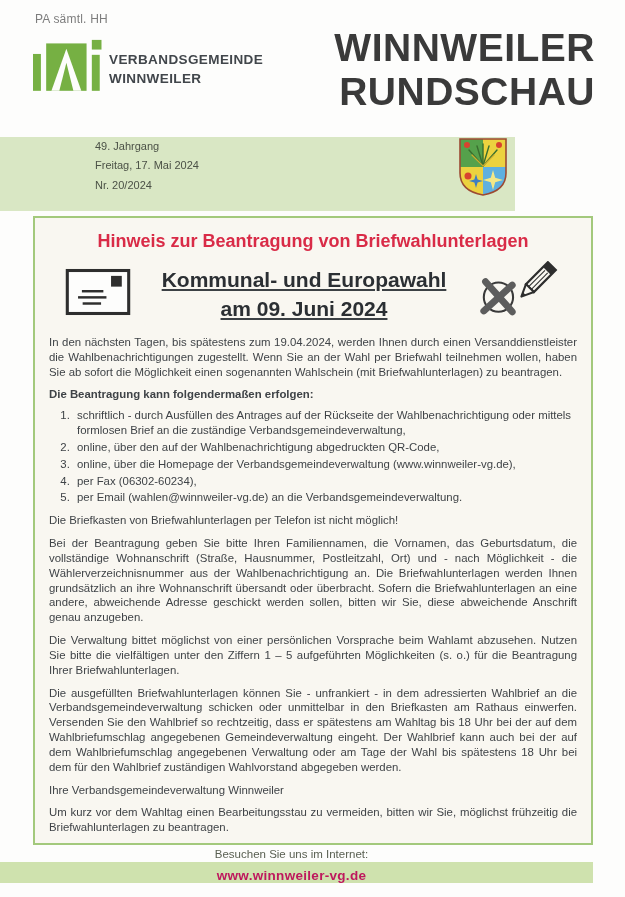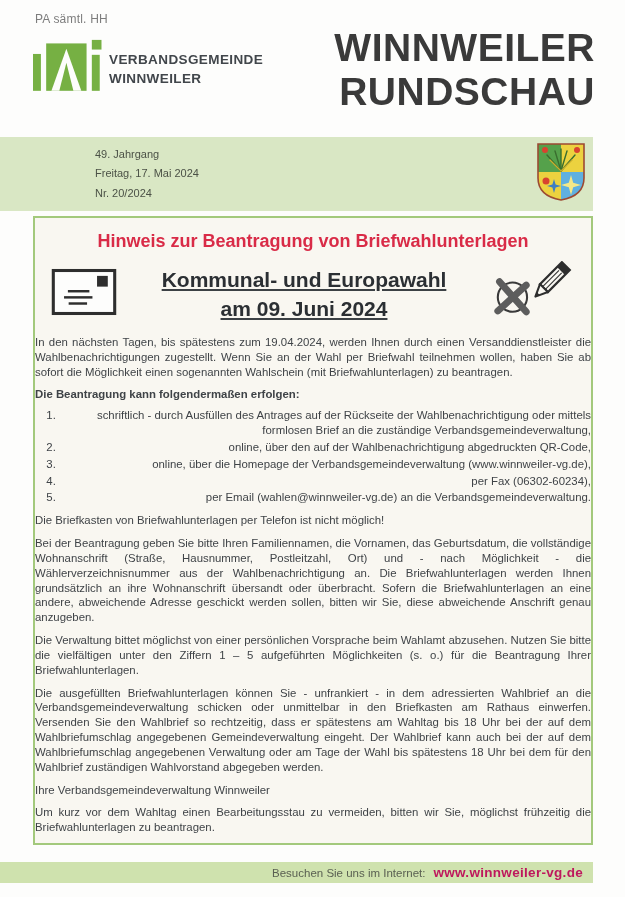--- a/index.html
+++ b/index.html
@@ -10,42 +10,42 @@
   html,body{width:625px;height:897px;}
   body{
     position:relative;background:#fdfdfc;overflow:hidden;
     font-family:"Liberation Sans","DejaVu Sans",sans-serif;color:var(--ink);
   }
   .pa-note{position:absolute;left:35px;top:12px;font-size:12px;color:#7d7d7d;letter-spacing:.2px;}
   .brand{position:absolute;left:33px;top:39px;display:flex;align-items:center;}
   .brand-text{margin-left:4px;font-size:13.5px;font-weight:700;color:#41464b;line-height:1.4;letter-spacing:.4px;}
   .masthead{position:absolute;right:30px;top:26px;text-align:right;font-size:39px;font-weight:800;
     line-height:1.12;color:#3a3a3a;letter-spacing:.5px;}
-  .banner{position:absolute;left:0;top:137px;width:593px;height:74px;background:var(--banner-bg);
-    display:flex;align-items:center;gap:40px;}
+  .banner{position:absolute;left:0;top:137px;width:515px;height:74px;background:var(--banner-bg);
+    display:flex;gap:40px;}
   .issue-info{margin-left:95px;font-size:11px;color:#4b5146;line-height:1.75;}
   .banner-spacer{flex:1;}
   .amtsblatt-block{text-align:right;color:#4a5044;}
   .amtsblatt{font-size:27px;font-weight:400;letter-spacing:1.5px;line-height:1.05;}
   .amtsblatt-sub{font-size:13px;margin-top:1px;}
   .crest{margin:0 7px 0 13px;display:block;}
   .content-box{position:absolute;left:33px;top:216px;width:560px;height:629px;
-    border:2px solid var(--box-border);background:var(--box-bg);padding:9px 0;overflow:hidden;}
+    border:2px solid var(--box-border);background:var(--box-bg);padding:9px 14px;overflow:hidden;}
   .headline{color:var(--headline-red);font-size:18px;font-weight:700;text-align:center;margin:4px 0 9px;}
   .event-row{display:flex;align-items:center;margin:0 0 4px;text-decoration:underline;}
   .envelope-icon{margin-left:16px;flex:none;display:block;}
   .event-title{flex:1;text-align:center;font-size:21px;font-weight:700;color:#2b2f33;line-height:1.4;}
   .ballot-icon{flex:none;display:block;margin-right:2px;}
   .body-text{font-size:11.4px;line-height:1.3;text-align:justify;hyphens:auto;-webkit-hyphens:auto;margin-top:8px;color:#3f4347;}
   .subhead{font-weight:700;text-align:left;}
-  ol.options{margin:6px 0 0 0;padding-left:24px;font-size:11.4px;line-height:1.3;color:#3f4347;text-align:right;}
+  ol.options{margin:6px 0 0 0;padding-left:24px;font-size:11.4px;line-height:1.3;color:#3f4347;}
   ol.options li{margin-bottom:2px;padding-left:4px;}
   .signature{text-align:left;}
   .footer-bar{position:absolute;left:0;top:862px;width:593px;height:21px;background:var(--footer-bg);
-    display:flex;align-items:center;justify-content:flex-end;padding-right:10px;gap:8px;}
+    display:flex;align-items:center;justify-content:flex-end;padding-right:10px;gap:8px;flex-direction:column;}
   .footer-label{font-size:11.5px;color:#5a6052;}
   .footer-url{font-size:13.5px;font-weight:700;color:#be185d;letter-spacing:.3px;}
 </style>
 </head>
 <body>
 
 <div class="pa-note">PA sämtl. HH</div>
 
 <div class="brand">
   <span>

